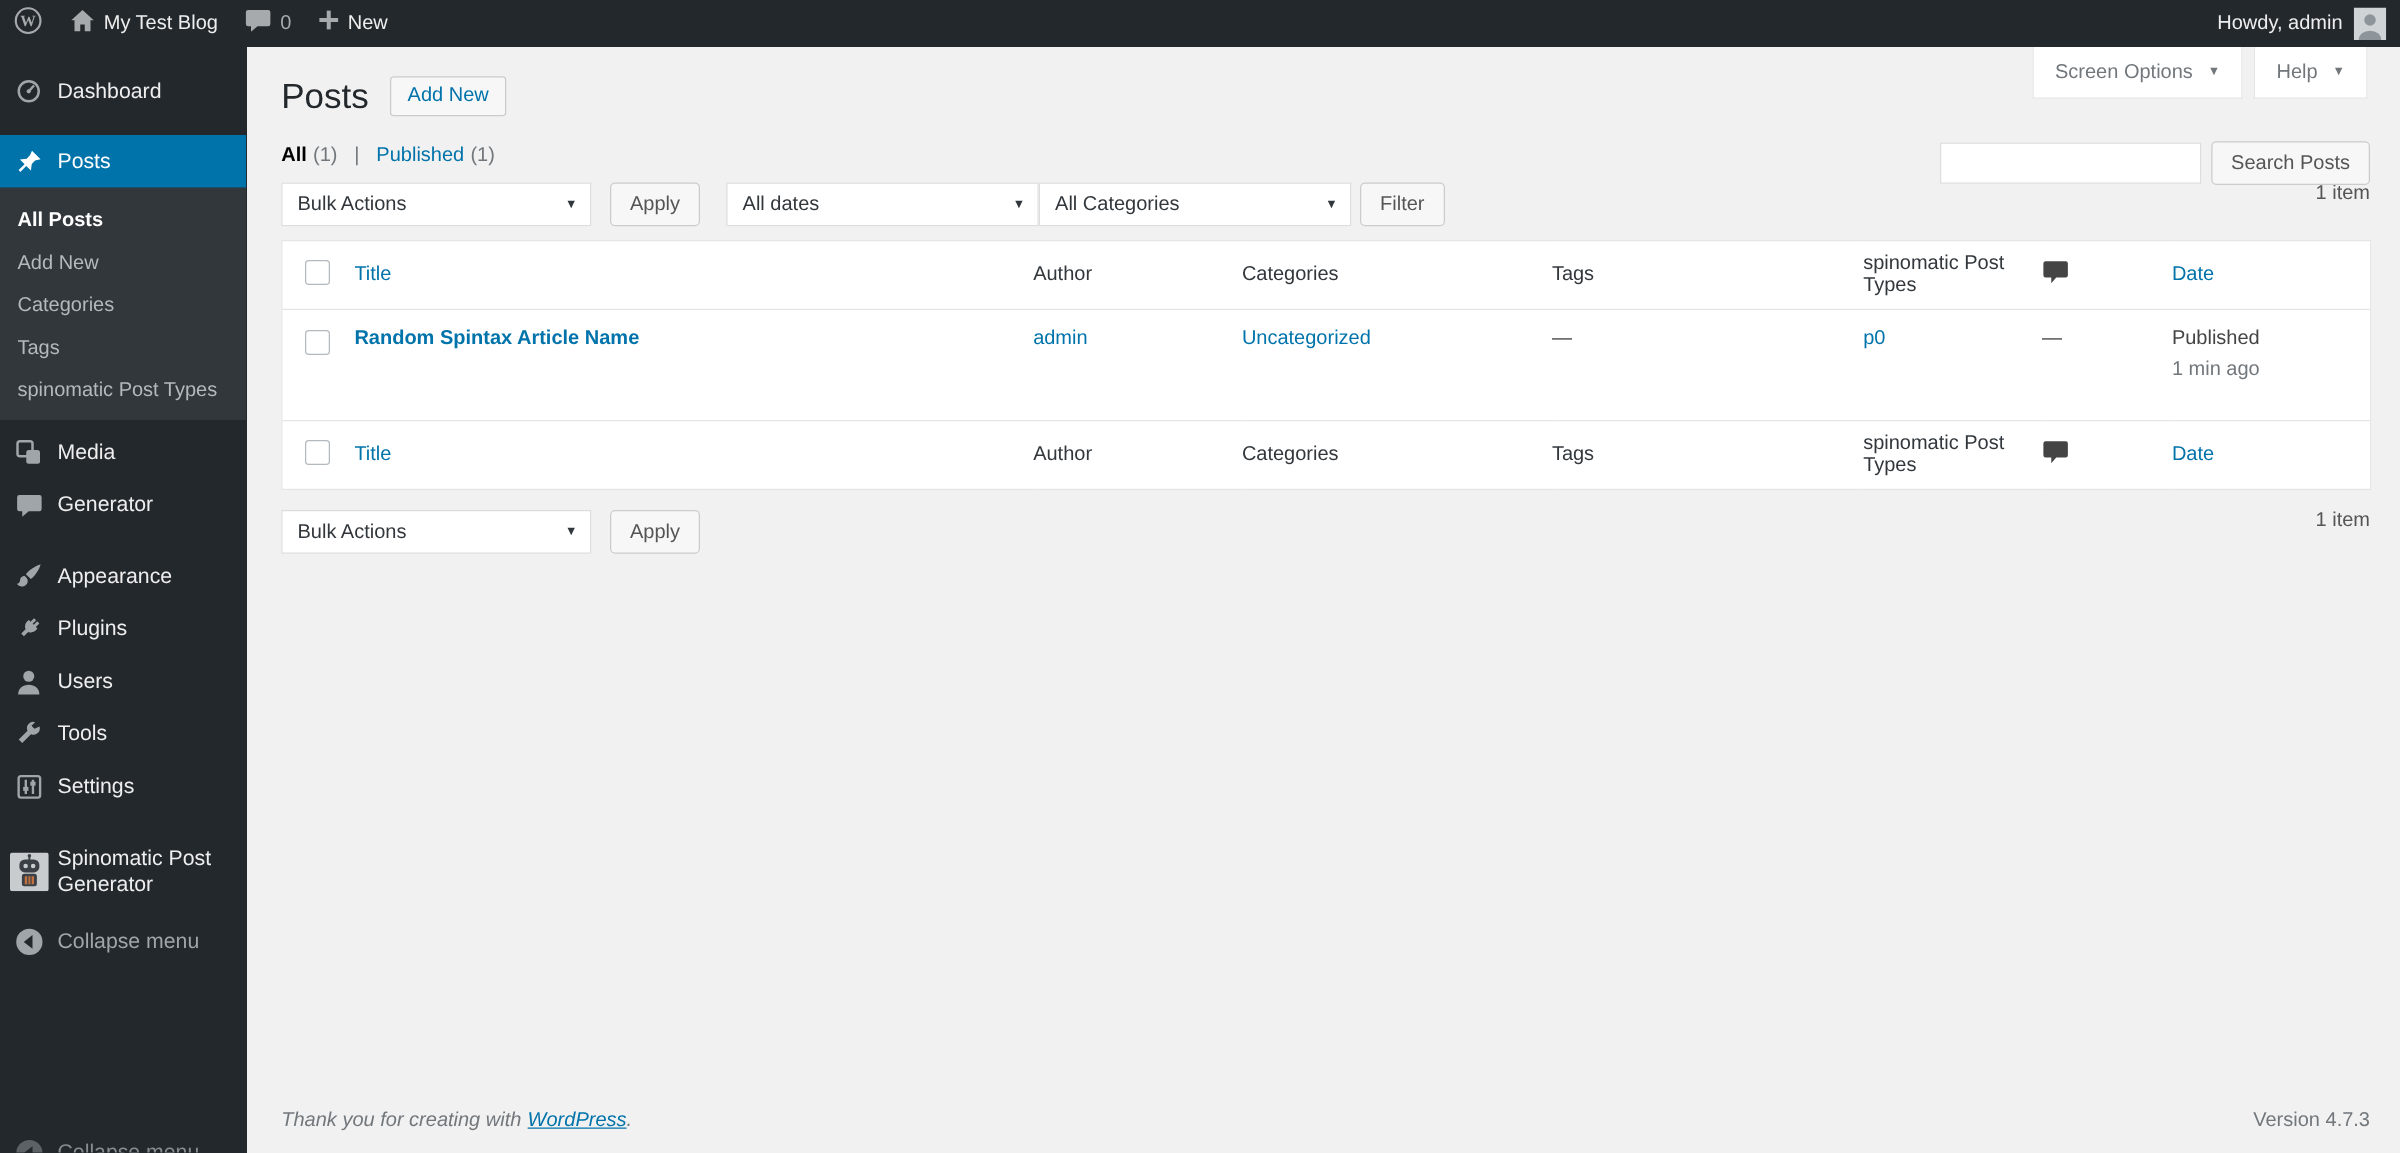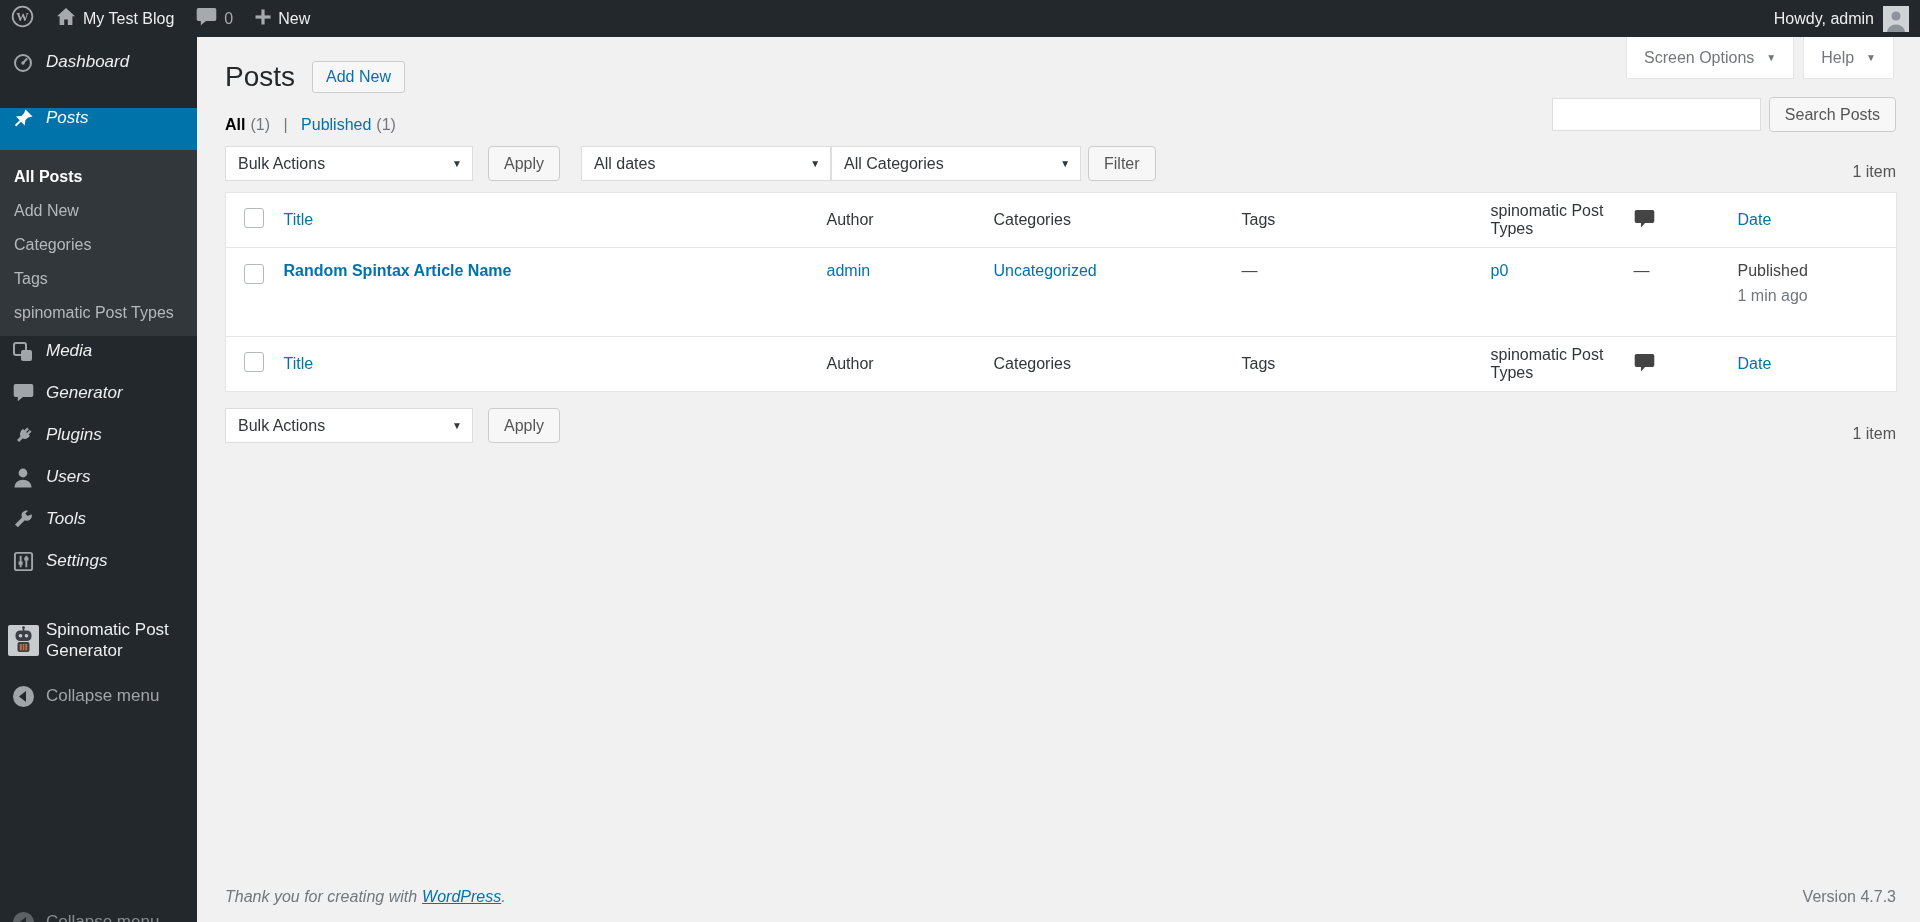--- a/index.html
+++ b/index.html
@@ -22,22 +22,22 @@
   .ab-right { margin-left:auto; display:flex; align-items:center; padding-right:11px; cursor:pointer; }
   .ab-right .howdy { margin-right:9px; color:#eee; }
   .avatar { width:26px; height:26px; display:block; }
 
   
   #sidebar {
     position:fixed; top:37px; left:0; width:197px; height:885px;
     background:#23282d; padding-top:15px; z-index:50; overflow:hidden;
   }
   .menu-item {
-    display:flex; align-items:flex-start; height:42px; color:#eee;
-    font-size:17px; cursor:pointer; position:relative;font-style:italic;
+    display:flex; align-items:center; height:42px; color:#eee;
+    font-size:17px; cursor:pointer; position:relative;
   }
   .mi-icon { width:46px; display:flex; justify-content:center; align-items:center; flex:none; }
   .menu-item.active { background:#0073aa; color:#fff; }
   .menu-item.active::after {
     content:""; position:absolute; right:-9px; top:50%; margin-top:-9px;
     border-top:9px solid transparent; border-bottom:9px solid transparent;
     border-left:9px solid #0073aa;
   }
   .mt14 { margin-top:14px; } .mt15 { margin-top:15px; } .mt5 { margin-top:5px; } .mt6 { margin-top:6px; }
   .submenu { background:#32373c; padding:10px 0 6px 0; }
@@ -56,21 +56,21 @@
   #content { position:absolute; left:197px; top:37px; width:1723px; height:885px; background:#f1f1f1; }
 
   .screen-meta { position:absolute; top:0; right:26px; display:flex; gap:9px; z-index:10; }
   .meta-tab {
     background:#fff; border:1px solid #e5e5e5; border-top:none;
     height:42px; display:flex; align-items:center; gap:12px;
     padding:0 17px; color:#72777c; font-size:16px; cursor:pointer;
   }
   .caret { font-size:10px; color:#72777c; }
 
-  .search-row { position:absolute; top:60px; right:24px; display:flex; gap:8px; align-items:center; }
+  .search-row { position:absolute; top:76px; right:24px; display:flex; gap:8px; align-items:center; }
   .search-input { width:209px; height:33px; border:1px solid #ddd; background:#fff; padding:0 8px; font-size:16px; font-family:inherit; }
 
   .button {
     height:35px; display:inline-flex; align-items:center; padding:0 15px;
     background:#f7f7f7; border:1px solid #ccc; border-radius:4px;
     color:#555; font-size:16px; cursor:pointer; font-family:inherit;
   }
 
   .wrap { padding:0 24px 0 28px; }
   .title-row { display:flex; align-items:center; padding-top:22px; }
@@ -79,21 +79,21 @@
     margin-left:17px; padding:6px 13px; background:#f7f7f7; border:1px solid #ccc;
     border-radius:3px; color:#0073aa; font-size:16px; cursor:pointer;
   }
 
   .subsubsub { margin-top:22px; font-size:16px; color:#72777c; }
   .subsubsub .current-view { color:#000; font-weight:bold; }
   .subsubsub a { color:#0073aa; cursor:pointer; }
   .subsubsub .count { color:#72777c; font-weight:400; margin-left:5px; }
   .subsubsub .sep { margin:0 9px; color:#72777c; }
 
-  .tablenav { display:flex; align-items:flex-end; margin-top:12px; }
+  .tablenav { display:flex; align-items:flex-start; margin-top:12px; }
   .tablenav.bottom { margin-top:16px; }
   .wp-select {
     height:35px; background:#fff; border:1px solid #ddd; display:flex;
     align-items:center; justify-content:space-between; padding:0 10px 0 12px;
     color:#32373c; font-size:16px; cursor:pointer;
   }
   .wp-select .caret { color:#32373c; }
   .sel-bulk { width:248px; } .sel-dates { width:250px; margin-left:21px; } .sel-cats { width:250px; margin-left:0; }
   .btn-apply { margin-left:15px; } .btn-filter { margin-left:7px; }
   .item-count { margin-left:auto; color:#555; font-size:16px; }
@@ -226,20 +226,29 @@
   </div>
   <div class="menu-item">
     <span class="mi-icon">
       <svg width="21" height="19" viewBox="0 0 21 19" fill="#a0a5aa">
           <path d="M2.5 1h16a1.8 1.8 0 0 1 1.8 1.8v9.4a1.8 1.8 0 0 1-1.8 1.8H10l-5.2 4.3V14H2.5A1.8 1.8 0 0 1 .7 12.2V2.8A1.8 1.8 0 0 1 2.5 1z"></path>
         </svg>
     </span>
     <span>Generator</span>
   </div>
 
+  <div class="menu-item mt15">
+    <span class="mi-icon">
+      <svg width="22" height="22" viewBox="0 0 22 22" fill="#a0a5aa">
+          <path d="M20.5 1.5c-4.5 1-9.5 4.8-11.8 7.8l3.9 3.9c3-2.3 6.8-7.3 7.9-11.7z"></path>
+          <path d="M7.6 10.6c-1.9.1-3.6 1.7-3.6 3.7 0 1.5-1.2 2.6-2.4 2.7 1.2 2.3 4.8 2.9 6.9 1.2 1.9-1.5 2.2-4 1-5.7z"></path>
+        </svg>
+    </span>
+    <span>Appearance</span>
+  </div>
   <div class="menu-item">
     <span class="mi-icon">
       <svg width="22" height="22" viewBox="0 0 22 22" fill="#a0a5aa">
           <path d="M8 2v4H6.2c-.8 2.8.5 5.9 3.3 7.1V18h3v-4.9c2.8-1.2 4.1-4.3 3.3-7.1H14V2h-2.4v4H10.4V2z" transform="rotate(45 11 11)"></path>
         </svg>
     </span>
     <span>Plugins</span>
   </div>
   <div class="menu-item">
     <span class="mi-icon">

